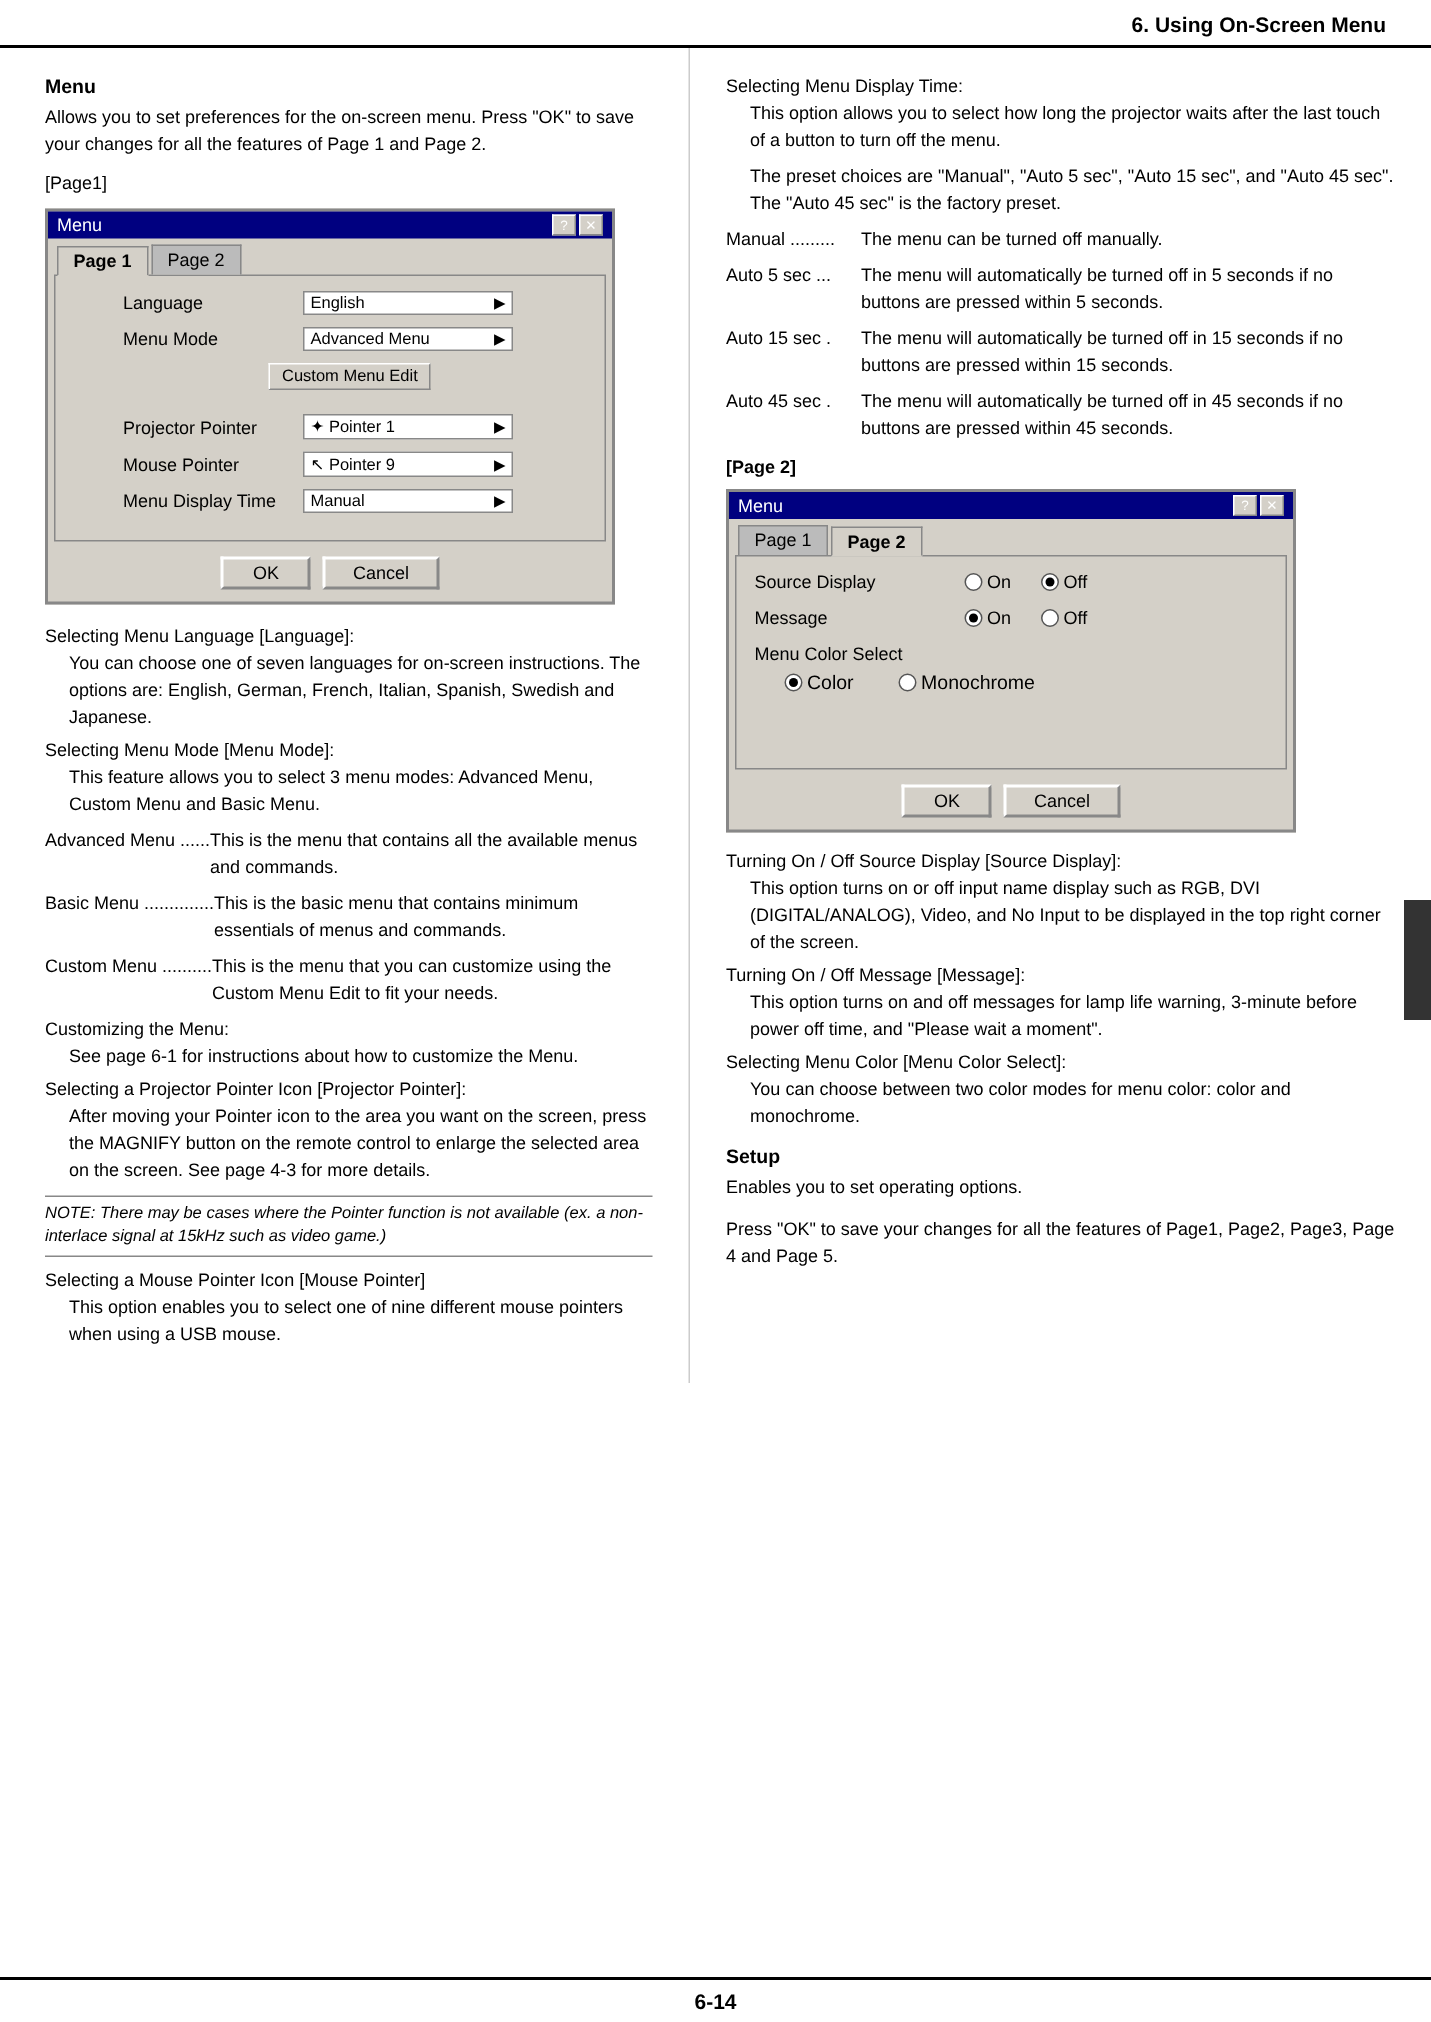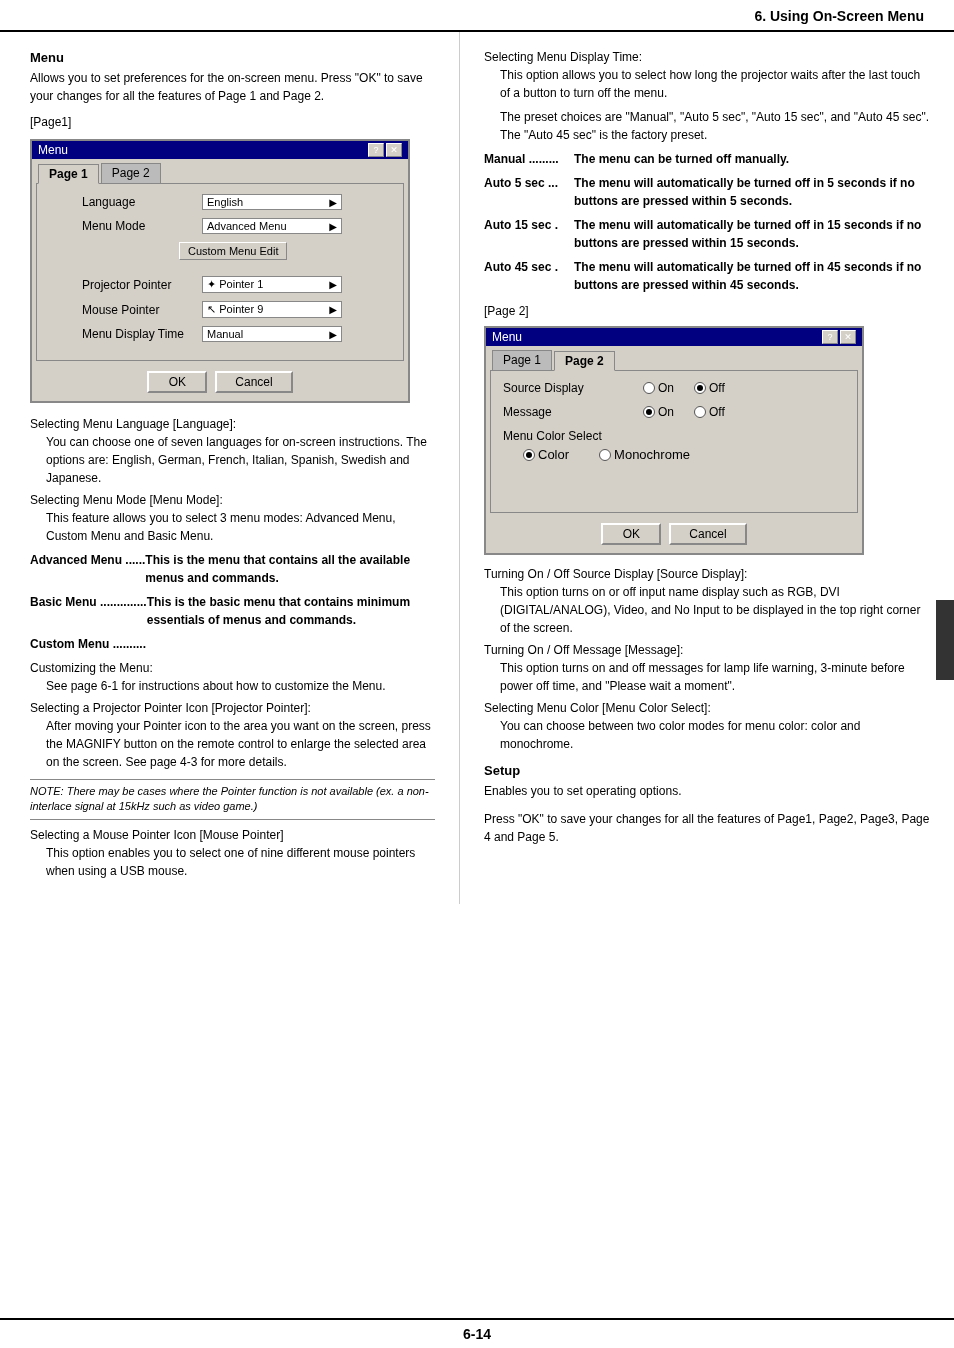--- a/index.html
+++ b/index.html
@@ -227,21 +227,20 @@
       display: flex;
       gap: 30px;
       padding-left: 20px;
     }
     
     .desc-row {
       display: flex;
       margin-bottom: 6px;
       font-size: 12px;
       line-height: 1.5;
-      font-weight: bold;
     }
     .desc-term {
       min-width: 100px;
       font-size: 12px;
     }
     .desc-def {
       flex: 1;
       font-size: 12px;
       line-height: 1.5;
     }
@@ -287,20 +286,21 @@
       padding-left: 16px;
     }
     .page1-label {
       font-size: 12px;
       margin-bottom: 6px;
     }
     .page2-label {
       font-size: 12px;
       margin-bottom: 6px;
       margin-top: 10px;
+      font-weight: bold;
     }
   </style>
 </head>
 <body>
 
 <div class="page-container">
 
   <div class="page-header">
     <span class="page-header-title">6. Using On-Screen Menu</span>
   </div>
@@ -388,20 +388,21 @@
         <div class="desc-row">
           <span class="desc-term">Advanced Menu ......</span>
           <span class="desc-def">This is the menu that contains all the available menus and commands.</span>
         </div>
         <div class="desc-row">
           <span class="desc-term">Basic Menu ..............</span>
           <span class="desc-def">This is the basic menu that contains minimum essentials of menus and commands.</span>
         </div>
         <div class="desc-row">
           <span class="desc-term">Custom Menu ..........</span>
+          <span class="desc-def">This is the menu that you can customize using the Custom Menu Edit to fit your needs.</span>
         </div>
       </div>
 
       <div class="subsection-title">Customizing the Menu:</div>
       <div class="subsection-body">See page 6-1 for instructions about how to customize the Menu.</div>
 
       <div class="subsection-title">Selecting a Projector Pointer Icon [Projector Pointer]:</div>
       <div class="subsection-body">After moving your Pointer icon to the area you want on the screen, press the MAGNIFY button on the remote control to enlarge the selected area on the screen. See page 4-3 for more details.</div>
 
       <div class="note-box">NOTE: There may be cases where the Pointer function is not available (ex. a non-interlace signal at 15kHz such as video game.)</div>

